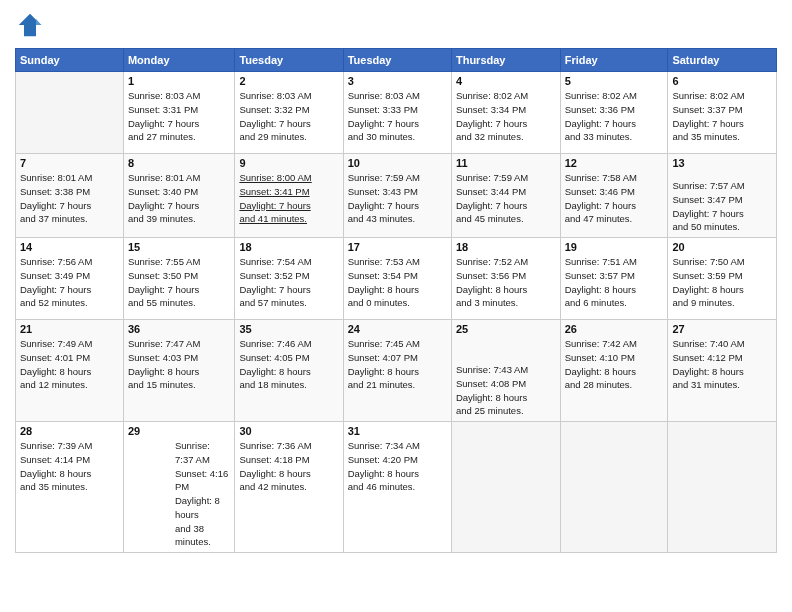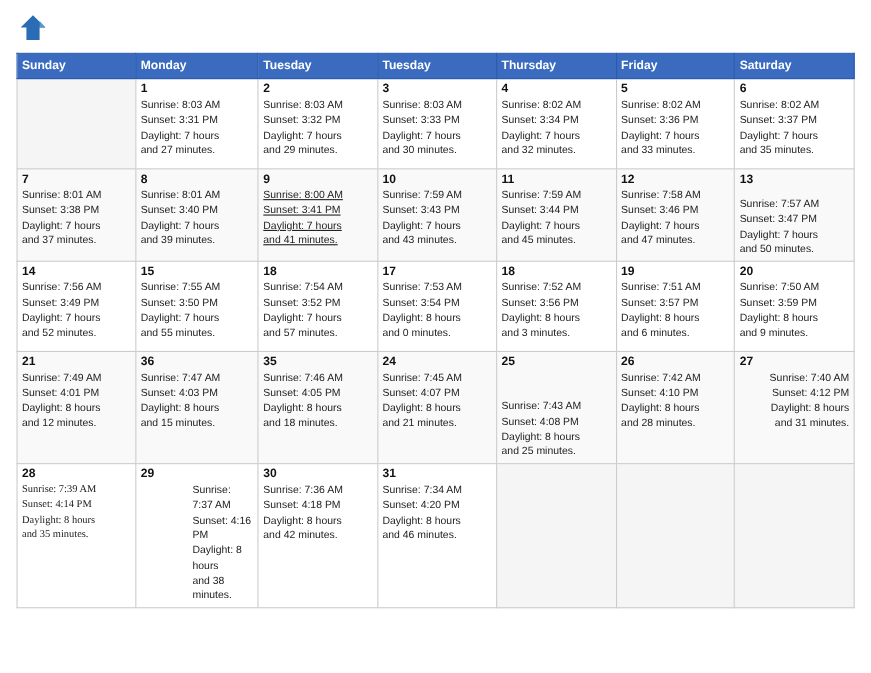--- a/index.html
+++ b/index.html
@@ -309,30 +309,30 @@
           </td>
           <td>
             <span class="day-number">26</span>
             <div class="day-info" style="white-space: pre-line;">Sunrise: 7:42 AM
 Sunset: 4:10 PM
 Daylight: 8 hours
 and 28 minutes.</div>
           </td>
           <td>
             <span class="day-number">27</span>
-            <div class="day-info" style="white-space: pre-line; text-align: right;">Sunrise: 7:40 AM
+            <div class="day-info" style="white-space: pre-line;">Sunrise: 7:40 AM
 Sunset: 4:12 PM
 Daylight: 8 hours
 and 31 minutes.</div>
           </td>
         </tr>
         <tr>
           <td>
             <span class="day-number">28</span>
-            <div class="day-info" style="white-space: pre-line; font-family: Liberation Serif, serif;">Sunrise: 7:39 AM
+            <div class="day-info" style="white-space: pre-line;">Sunrise: 7:39 AM
 Sunset: 4:14 PM
 Daylight: 8 hours
 and 35 minutes.</div>
           </td>
           <td>
             <span class="day-number">29</span>
             <div class="day-info" style="white-space: pre-line; margin-left: 47px;">Sunrise: 7:37 AM
 Sunset: 4:16 PM
 Daylight: 8 hours
 and 38 minutes.</div>

